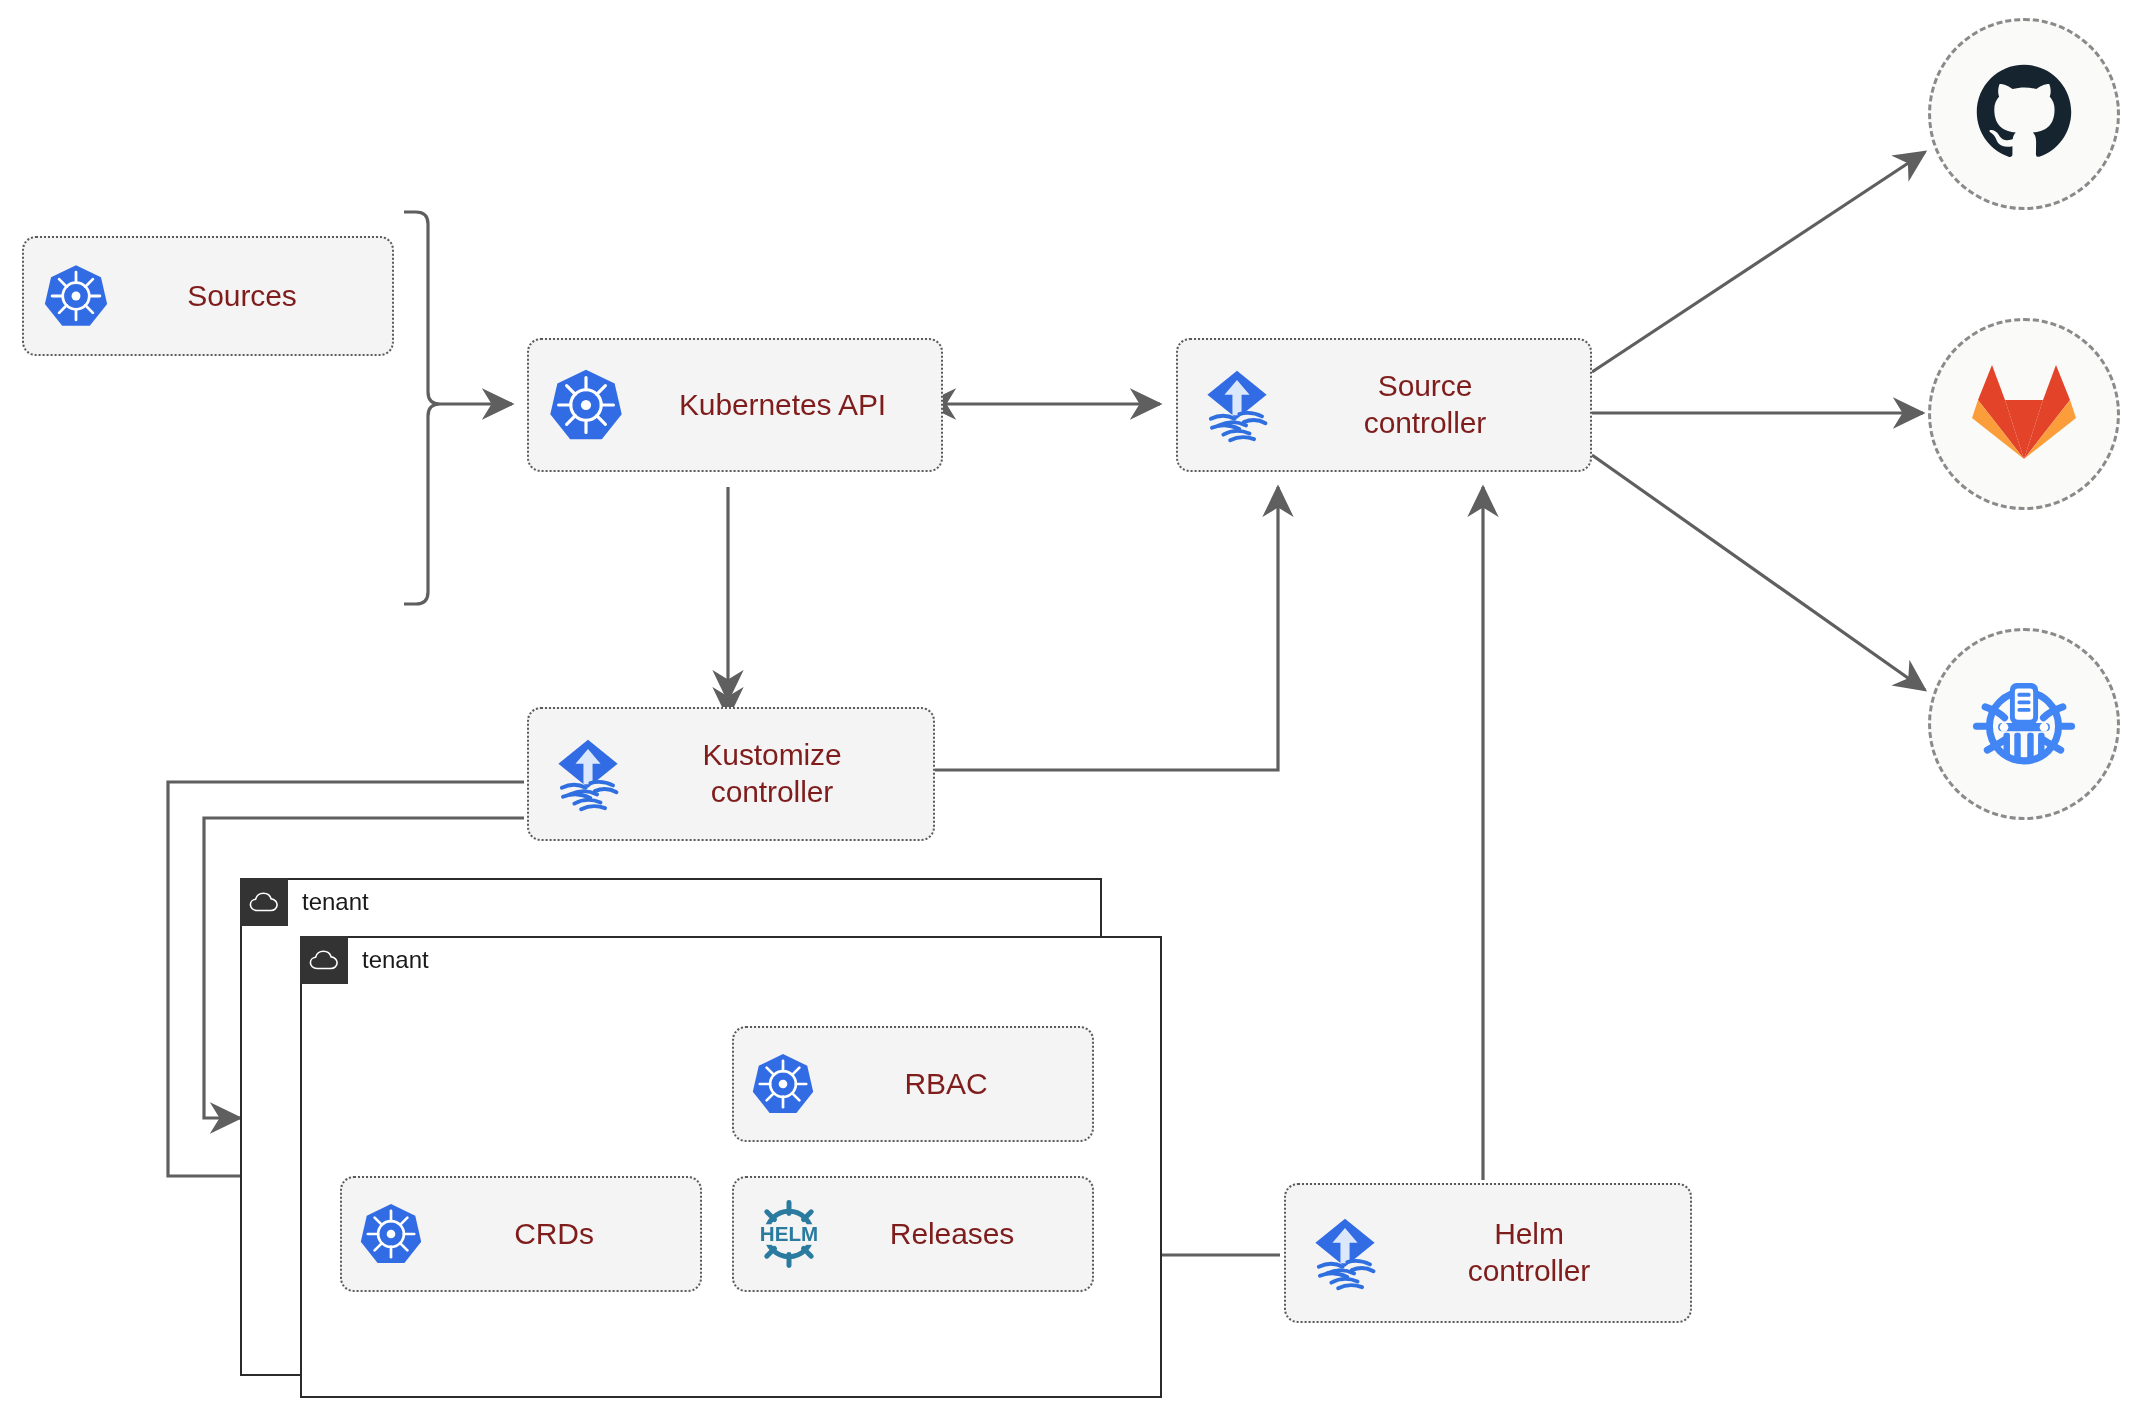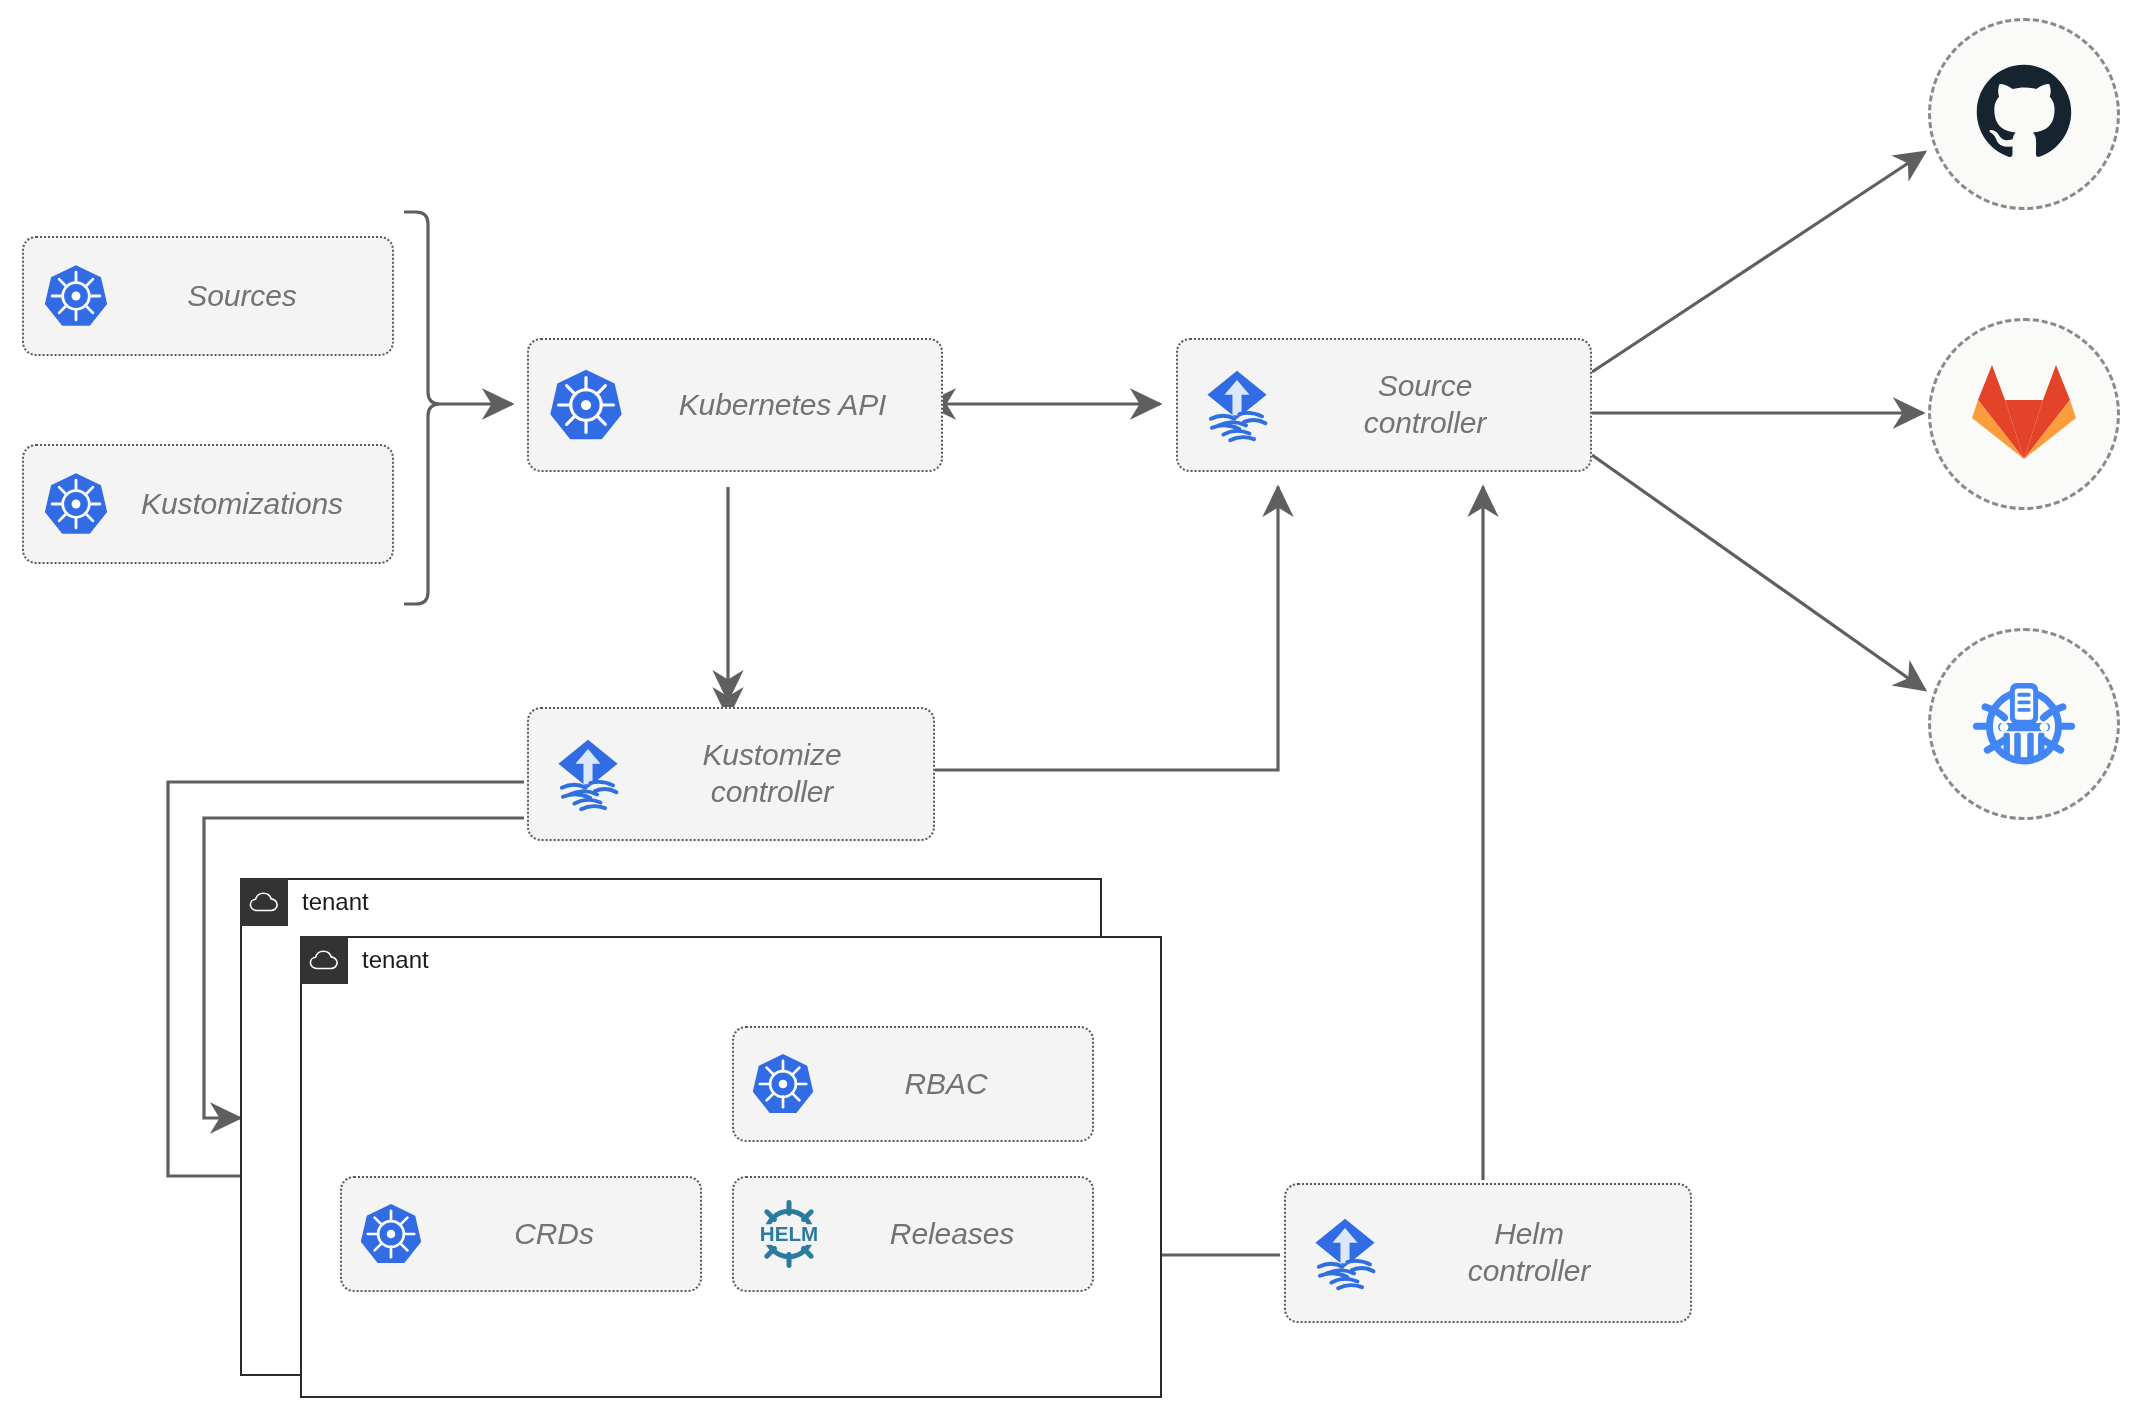--- a/index.html
+++ b/index.html
@@ -39,26 +39,25 @@
   }
   .node .glyph {
     flex: 0 0 auto;
     display: flex;
     align-items: center;
     justify-content: center;
   }
   .node .label {
     flex: 1 1 auto;
     text-align: center;
-    color: #737373;
+    color: #7f1d1d;
     font-size: 30px;
     line-height: 1.22;
     white-space: pre-line;
     letter-spacing: -0.1px;
-    font-style: italic;
   }
   .node.two-line .label { font-size: 30px; }
 
   
   .tenant {
     position: absolute;
     box-sizing: border-box;
     background: #ffffff;
     border: 2px solid #2b2b2b;
     z-index: 2;
@@ -156,40 +155,20 @@
           <path d="M40.8 40.8 L47.9 47.9"></path>
           <path d="M47.9 16.1 L40.8 23.2"></path>
           <path d="M23.2 40.8 L16.1 47.9"></path>
         </g>
         <circle cx="32" cy="32" r="4.2" fill="#ffffff"></circle>
       </svg>
     </span>
     <span class="label">Sources</span>
   </div>
 
-  <div class="node" style="left:22px; top:444px; width:372px; height:120px; padding:0 18px;">
-    <span class="glyph">
-      <svg width="68" height="68" viewBox="0 0 64 64">
-        <path d="M32 3 L55.5 14.3 L61.3 39.6 L45 60 L19 60 L2.7 39.6 L8.5 14.3 Z" fill="#326ce5"></path>
-        <g fill="none" stroke="#ffffff" stroke-width="2.6" stroke-linecap="round">
-          <circle cx="32" cy="32" r="12.5"></circle>
-          <path d="M32 9.5 L32 19.5"></path>
-            <path d="M32 44.5 L32 54.5"></path>
-          <path d="M9.5 32 L19.5 32"></path>
-            <path d="M44.5 32 L54.5 32"></path>
-          <path d="M16.1 16.1 L23.2 23.2"></path>
-            <path d="M40.8 40.8 L47.9 47.9"></path>
-          <path d="M47.9 16.1 L40.8 23.2"></path>
-            <path d="M23.2 40.8 L16.1 47.9"></path>
-        </g>
-        <circle cx="32" cy="32" r="4.2" fill="#ffffff"></circle>
-      </svg>
-    </span>
-    <span class="label">Kustomizations</span>
-  </div>
 
   <div class="node" style="left:527px; top:338px; width:416px; height:134px; padding:0 18px;gap:17px;">
     <span class="glyph">
       <svg width="78" height="78" viewBox="0 0 64 64">
         <path d="M32 3 L55.5 14.3 L61.3 39.6 L45 60 L19 60 L2.7 39.6 L8.5 14.3 Z" fill="#326ce5"></path>
         <g fill="none" stroke="#ffffff" stroke-width="2.6" stroke-linecap="round">
           <circle cx="32" cy="32" r="12.5"></circle>
           <path d="M32 9.5 L32 19.5"></path>
             <path d="M32 44.5 L32 54.5"></path>
           <path d="M9.5 32 L19.5 32"></path>

